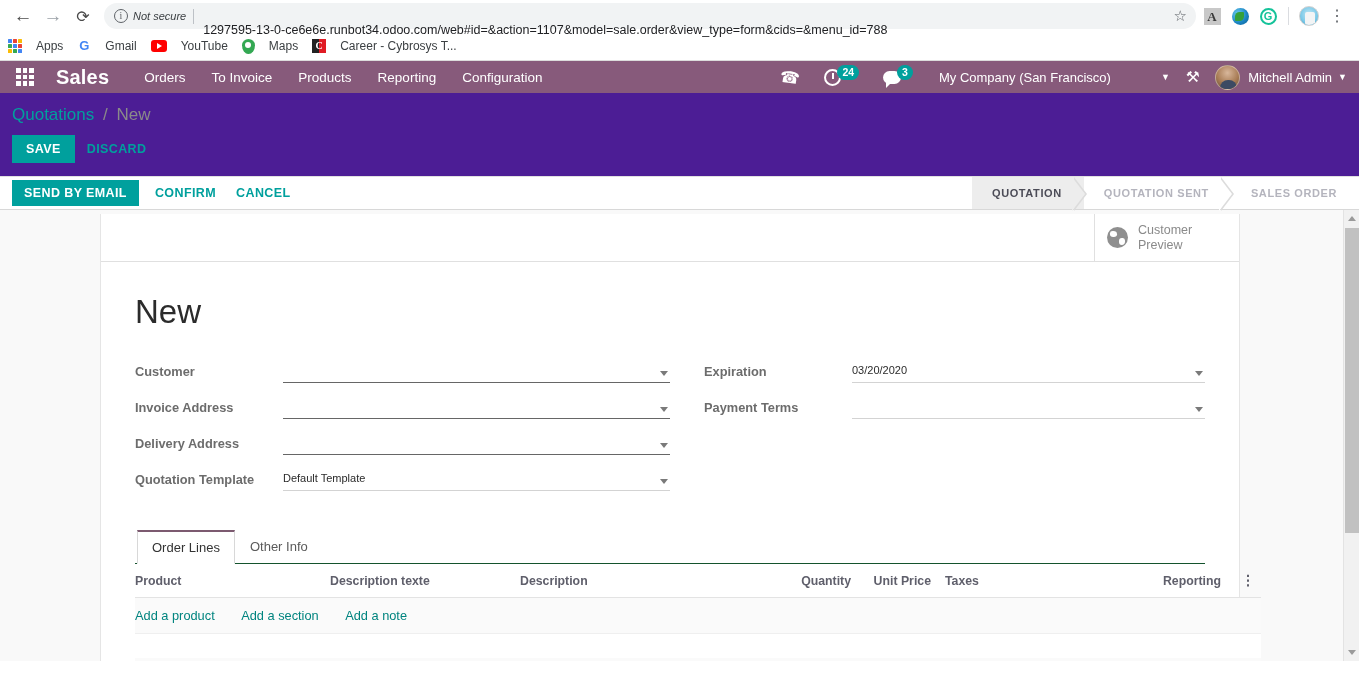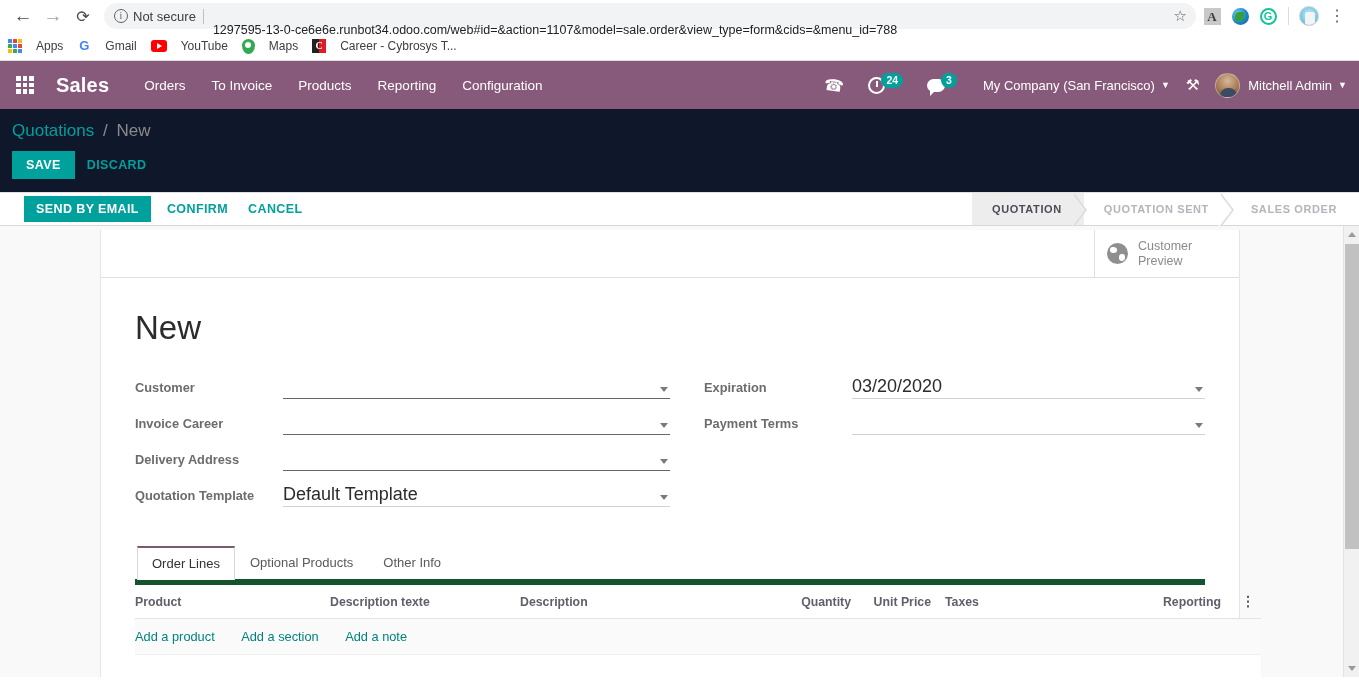--- a/index.html
+++ b/index.html
@@ -48,23 +48,24 @@
     border: 1.3px solid #5f6368;
     border-radius: 50%;
     display: flex; align-items: center; justify-content: center;
     font-size: 10px; color: #5f6368;
     font-family: "Liberation Serif", serif;
     flex: 0 0 auto;
     margin-right: 5px;
     line-height: 1;
   }
   .not-secure {
-    font-size: 13px; color: #3c4043;
+    font-size: 11px; color: #3c4043;
     margin-right: 7px;
     white-space: nowrap;
+    font-style: italic;
   }
   .url-sep {
     width: 1px; height: 15px;
     background: #bdc1c6;
     margin-right: 9px;
     flex: 0 0 auto;
   }
   .url-text {
     font-size: 12.5px; color: #202124;
     white-space: nowrap;
@@ -239,21 +240,21 @@
     content: "C";
     position: relative;
     font-size: 10px; font-weight: bold; color: #fff;
     font-family: "Liberation Serif", serif;
     z-index: 2;
     line-height: 1;
   }
 
   
   .odoo-navbar {
-    height: 48px;
+    height: 32px;
     background: #875A7B;
     display: flex;
     align-items: center;
     color: #ffffff;
     padding-left: 8px;
   }
   .apps-menu-btn {
     width: 34px; height: 46px;
     display: flex; align-items: center; justify-content: center;
   }
@@ -327,20 +328,21 @@
     margin-left: -4px;
     position: relative;
     top: -5px;
     line-height: 13px;
   }
   .company-switcher {
     font-size: 13px;
     margin-left: 14px;
     display: flex; align-items: center;
     white-space: nowrap;
+    gap: 44px;
   }
   .caret { margin-left: 6px; font-size: 9px; }
   .debug-icon {
     margin: 0 16px;
     font-size: 15px;
     color: #fff;
     transform: scaleX(1.05);
   }
   .user-menu {
     display: flex; align-items: center;
@@ -360,21 +362,21 @@
     content: "";
     position: absolute;
     left: 4px; bottom: 0;
     width: 17px; height: 9px;
     background: #3c4a63;
     border-radius: 8px 8px 0 0;
   }
 
   
   .control-panel {
-    background: #0f172a;
+    background: #4c1d95;
     padding: 0 0 0 12px;
   }
   .breadcrumb-row {
     padding: 12px 0 4px 0;
     font-size: 17px;
   }
   .bc-link { color: #00A09D; }
   .bc-sep { color: #8a8a8a; margin: 0 4px; }
   .bc-current { color: #8a8a8a; }
 
@@ -404,21 +406,21 @@
   }
 
   
   .statusbar-row {
     border-top: 1px solid #e0e0e0;
     border-bottom: 1px solid #d8d8d8;
     height: 34px;
     display: flex;
     align-items: stretch;
     background: #ffffff;
-    padding-left: 24px;
+    padding-left: 12px;
   }
   .sb-left {
     display: flex;
     align-items: center;
     flex: 1 1 auto;
   }
   .sb-btn {
     background: #00A09D;
     color: #fff;
     font-size: 12.5px;
@@ -576,39 +578,39 @@
     flex: 1 1 auto;
     position: relative;
     display: flex;
     align-items: flex-end;
     border-bottom: 1px solid #d3d3d3;
     min-height: 22px;
     padding-bottom: 2px;
   }
   .field-ctrl.required { border-bottom: 1.6px solid #666666; }
   .field-value {
-    font-size: 18px;
+    font-size: 11px;
     color: #2b2b2b;
     padding-bottom: 2px;
     line-height: 16px;
   }
   .field-caret {
     position: absolute;
     right: 2px; bottom: 6px;
     width: 0; height: 0;
     border-left: 4.5px solid transparent;
     border-right: 4.5px solid transparent;
     border-top: 5px solid #7a7a7a;
   }
 
   
   .notebook { margin-top: 30px; }
   .nb-tabs {
     display: flex;
-    border-bottom: 6px solid #14532d;
+    border-bottom: 1px solid #14532d;
     padding-left: 2px;
   }
   .nb-tab {
     font-size: 13px;
     color: #5a5a5a;
     padding: 8px 14px;
     border: 1px solid transparent;
     margin-bottom: -1px;
     background: transparent;
     white-space: nowrap;
@@ -865,21 +867,21 @@
 
             <div class="field-row">
               <div class="field-label">Customer</div>
               <div class="field-ctrl required">
                 <span class="field-value"></span>
                 <span class="field-caret"></span>
               </div>
             </div>
 
             <div class="field-row">
-              <div class="field-label">Invoice Career</div>
+              <div class="field-label">Invoice Address</div>
               <div class="field-ctrl required">
                 <span class="field-value"></span>
                 <span class="field-caret"></span>
               </div>
             </div>
 
             <div class="field-row">
               <div class="field-label">Delivery Address</div>
               <div class="field-ctrl required">
                 <span class="field-value"></span>
@@ -914,21 +916,20 @@
                 <span class="field-caret"></span>
               </div>
             </div>
 
           </div>
         </div>
 
         <div class="notebook">
           <div class="nb-tabs">
             <div class="nb-tab active">Order Lines</div>
-            <div class="nb-tab">Optional Products</div>
             <div class="nb-tab">Other Info</div>
           </div>
 
           <table class="o2m-table">
             <colgroup>
               <col style="width:195px">
                 <col style="width:190px">
                 <col style="width:210px">
               <col style="width:135px">
                 <col style="width:80px">

